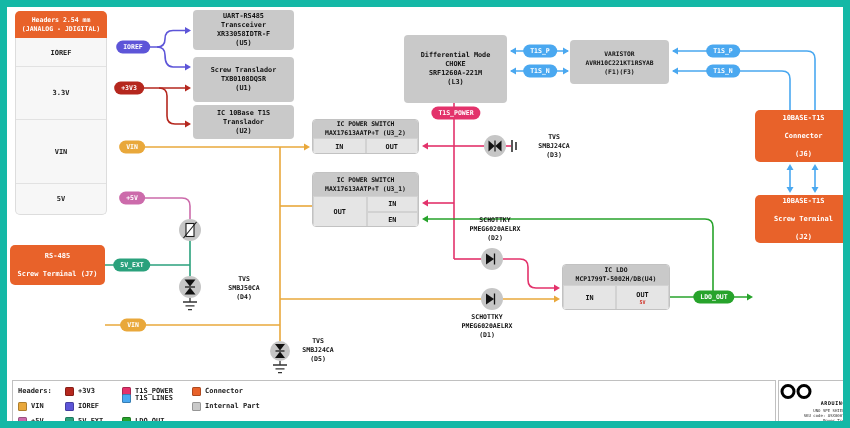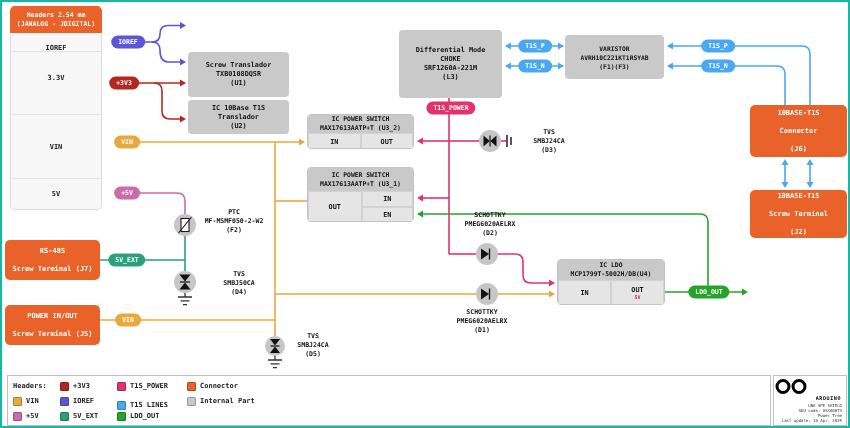--- a/index.html
+++ b/index.html
@@ -1,19 +1,19 @@
 <!DOCTYPE html>
 <html><head>
 <meta charset="utf-8">
 <style>
   html,body{margin:0;padding:0;background:#fff;}
   #canvas{
     position:relative;width:850px;height:428px;background:#fff;overflow:hidden;
     font-family:"DejaVu Sans Mono","Liberation Mono",monospace;font-weight:bold;
-    border:2px solid #14b8a6;box-sizing:border-box;
+    border:7px solid #14b8a6;box-sizing:border-box;
   }
   .abs{position:absolute;}
   svg{position:absolute;left:0;top:0;}
 
   
   .wp{stroke:#5d55d8}.wr{stroke:#b5271e}.wy{stroke:#e9a83b}.wm{stroke:#cc6bab}
   .wt{stroke:#2aa17c}.wc{stroke:#e3326b}.wg{stroke:#27a32b}.wb{stroke:#4aa8f0}
   .wire path{fill:none;stroke-width:1.6;stroke-linejoin:round;}
   .fp{fill:#5d55d8}.fr{fill:#b5271e}.fy{fill:#e9a83b}.fc{fill:#e3326b}
   .fg{fill:#27a32b}.fb{fill:#4aa8f0}
@@ -176,38 +176,42 @@
     </g>
     <g class="gnd">
       <path d="M273,354 V358 M266,358 H280 M268.5,361.8 H277.5 M271,365.6 H275"></path>
     </g>
   </svg>
 
   <div class="abs obox" id="hdr-title">Headers 2.54 mm
 (JANALOG - JDIGITAL)</div>
   <div class="abs" id="hdr-list">
     <div class="hrow" style="top:0;height:29px">IOREF</div>
-    <div class="hrow" style="top:18px;height:52px">3.3V</div>
+    <div class="hrow" style="top:28px;height:52px">3.3V</div>
     <div class="hrow" style="top:81px;height:64px">VIN</div>
     <div class="hrow" style="top:145px;height:31px">5V</div>
   </div>
 
   <div class="pill" style="left: 126px; top: 40px; background: rgb(93, 85, 216);">IOREF</div>
   <div class="pill" style="left: 122px; top: 81px; background: rgb(181, 39, 30);">+3V3</div>
   <div class="pill" style="left: 125px; top: 140px; background: rgb(233, 168, 59);">VIN</div>
   <div class="pill" style="left: 125px; top: 191px; background: rgb(204, 107, 171);">+5V</div>
   <div class="pill" style="left: 125px; top: 258px; background: rgb(42, 161, 124);">5V_EXT</div>
   <div class="pill" style="left: 126px; top: 318px; background: rgb(233, 168, 59);">VIN</div>
   <div class="pill" style="left: 449px; top: 106px; background: rgb(227, 50, 107);">T1S_POWER</div>
   <div class="pill" style="left: 533px; top: 44px; background: rgb(74, 168, 240);">T1S_P</div>
   <div class="pill" style="left: 533px; top: 64px; background: rgb(74, 168, 240);">T1S_N</div>
   <div class="pill" style="left: 716px; top: 44px; background: rgb(74, 168, 240);">T1S_P</div>
   <div class="pill" style="left: 716px; top: 64px; background: rgb(74, 168, 240);">T1S_N</div>
   <div class="pill" style="left: 707px; top: 290px; background: rgb(39, 163, 43);">LDO_OUT</div>
 
+  <div class="abs gbox" style="left:186px;top:3px;width:101px;height:40px">UART-RS485
+Transceiver
+XR33058IDTR-F
+(U5)</div>
   <div class="abs gbox" style="left:186px;top:50px;width:101px;height:45px">Screw Translador
 TXB0108DQSR
 (U1)</div>
   <div class="abs gbox" style="left:186px;top:98px;width:101px;height:34px">IC 10Base T1S
 Translador
 (U2)</div>
   <div class="abs gbox" style="left:397px;top:28px;width:103px;height:68px">Differential Mode
 CHOKE
 SRF1260A-221M
 (L3)</div>
@@ -216,22 +220,20 @@
 (F1)(F3)</div>
 
   <div class="abs obox" style="left:748px;top:103px;width:97px;height:52px">10BASE-T1S
 Connector
 (J6)</div>
   <div class="abs obox" style="left:748px;top:188px;width:97px;height:48px">10BASE-T1S
 Screw Terminal
 (J2)</div>
   <div class="abs obox" style="left:3px;top:238px;width:95px;height:40px">RS-485
 Screw Terminal (J7)</div>
-  <div class="abs obox" style="left:3px;top:303px;width:95px;height:40px">POWER IN/OUT
-Screw Terminal (J5)</div>
 
   <div class="icbox" style="left:305px;top:112px;width:107px;height:35px">
     <div class="ichead" style="height:18px">IC POWER SWITCH
 MAX17613AATP+T (U3_2)</div>
     <div class="iccells" style="height:17px">
       <div class="cell">IN</div>
       <div class="cell">OUT</div>
     </div>
   </div>
 
@@ -252,23 +254,20 @@
 MCP1799T-5002H/DB(U4)</div>
     <div class="iccells" style="height:26px">
       <div class="cell">IN</div>
       <div class="cell">
         <span>OUT</span>
         <span class="sub5v">5V</span>
       </div>
     </div>
   </div>
 
-  <div class="complabel" style="left:187px;top:206px;width:90px">PTC
-MF-MSMF050-2-W2
-(F2)</div>
   <div class="complabel" style="left:197px;top:268px;width:80px">TVS
 SMBJ50CA
 (D4)</div>
   <div class="complabel" style="left:281px;top:330px;width:60px">TVS
 SMBJ24CA
 (D5)</div>
   <div class="complabel" style="left:517px;top:126px;width:60px">TVS
 SMBJ24CA
 (D3)</div>
   <div class="complabel" style="left:448px;top:209px;width:80px">SCHOTTKY
@@ -293,21 +292,21 @@
         <span>Connector</span>
       </div>
     <div class="litem" style="left:5px;top:20px">
         <span class="swatch" style="background: rgb(233, 168, 59);"></span>
         <span>VIN</span>
       </div>
     <div class="litem" style="left:52px;top:20px">
         <span class="swatch" style="background: rgb(93, 85, 216);"></span>
         <span>IOREF</span>
       </div>
-    <div class="litem" style="left:109px;top:24px">
+    <div class="litem" style="left:109px;top:12px">
         <span class="swatch" style="background: rgb(74, 168, 240);"></span>
         <span>T1S LINES</span>
       </div>
     <div class="litem" style="left:179px;top:20px">
         <span class="swatch" style="background: rgb(201, 201, 201);"></span>
         <span>Internal Part</span>
       </div>
     <div class="litem" style="left:5px;top:35px">
         <span class="swatch" style="background: rgb(204, 107, 171);"></span>
         <span>+5V</span>

